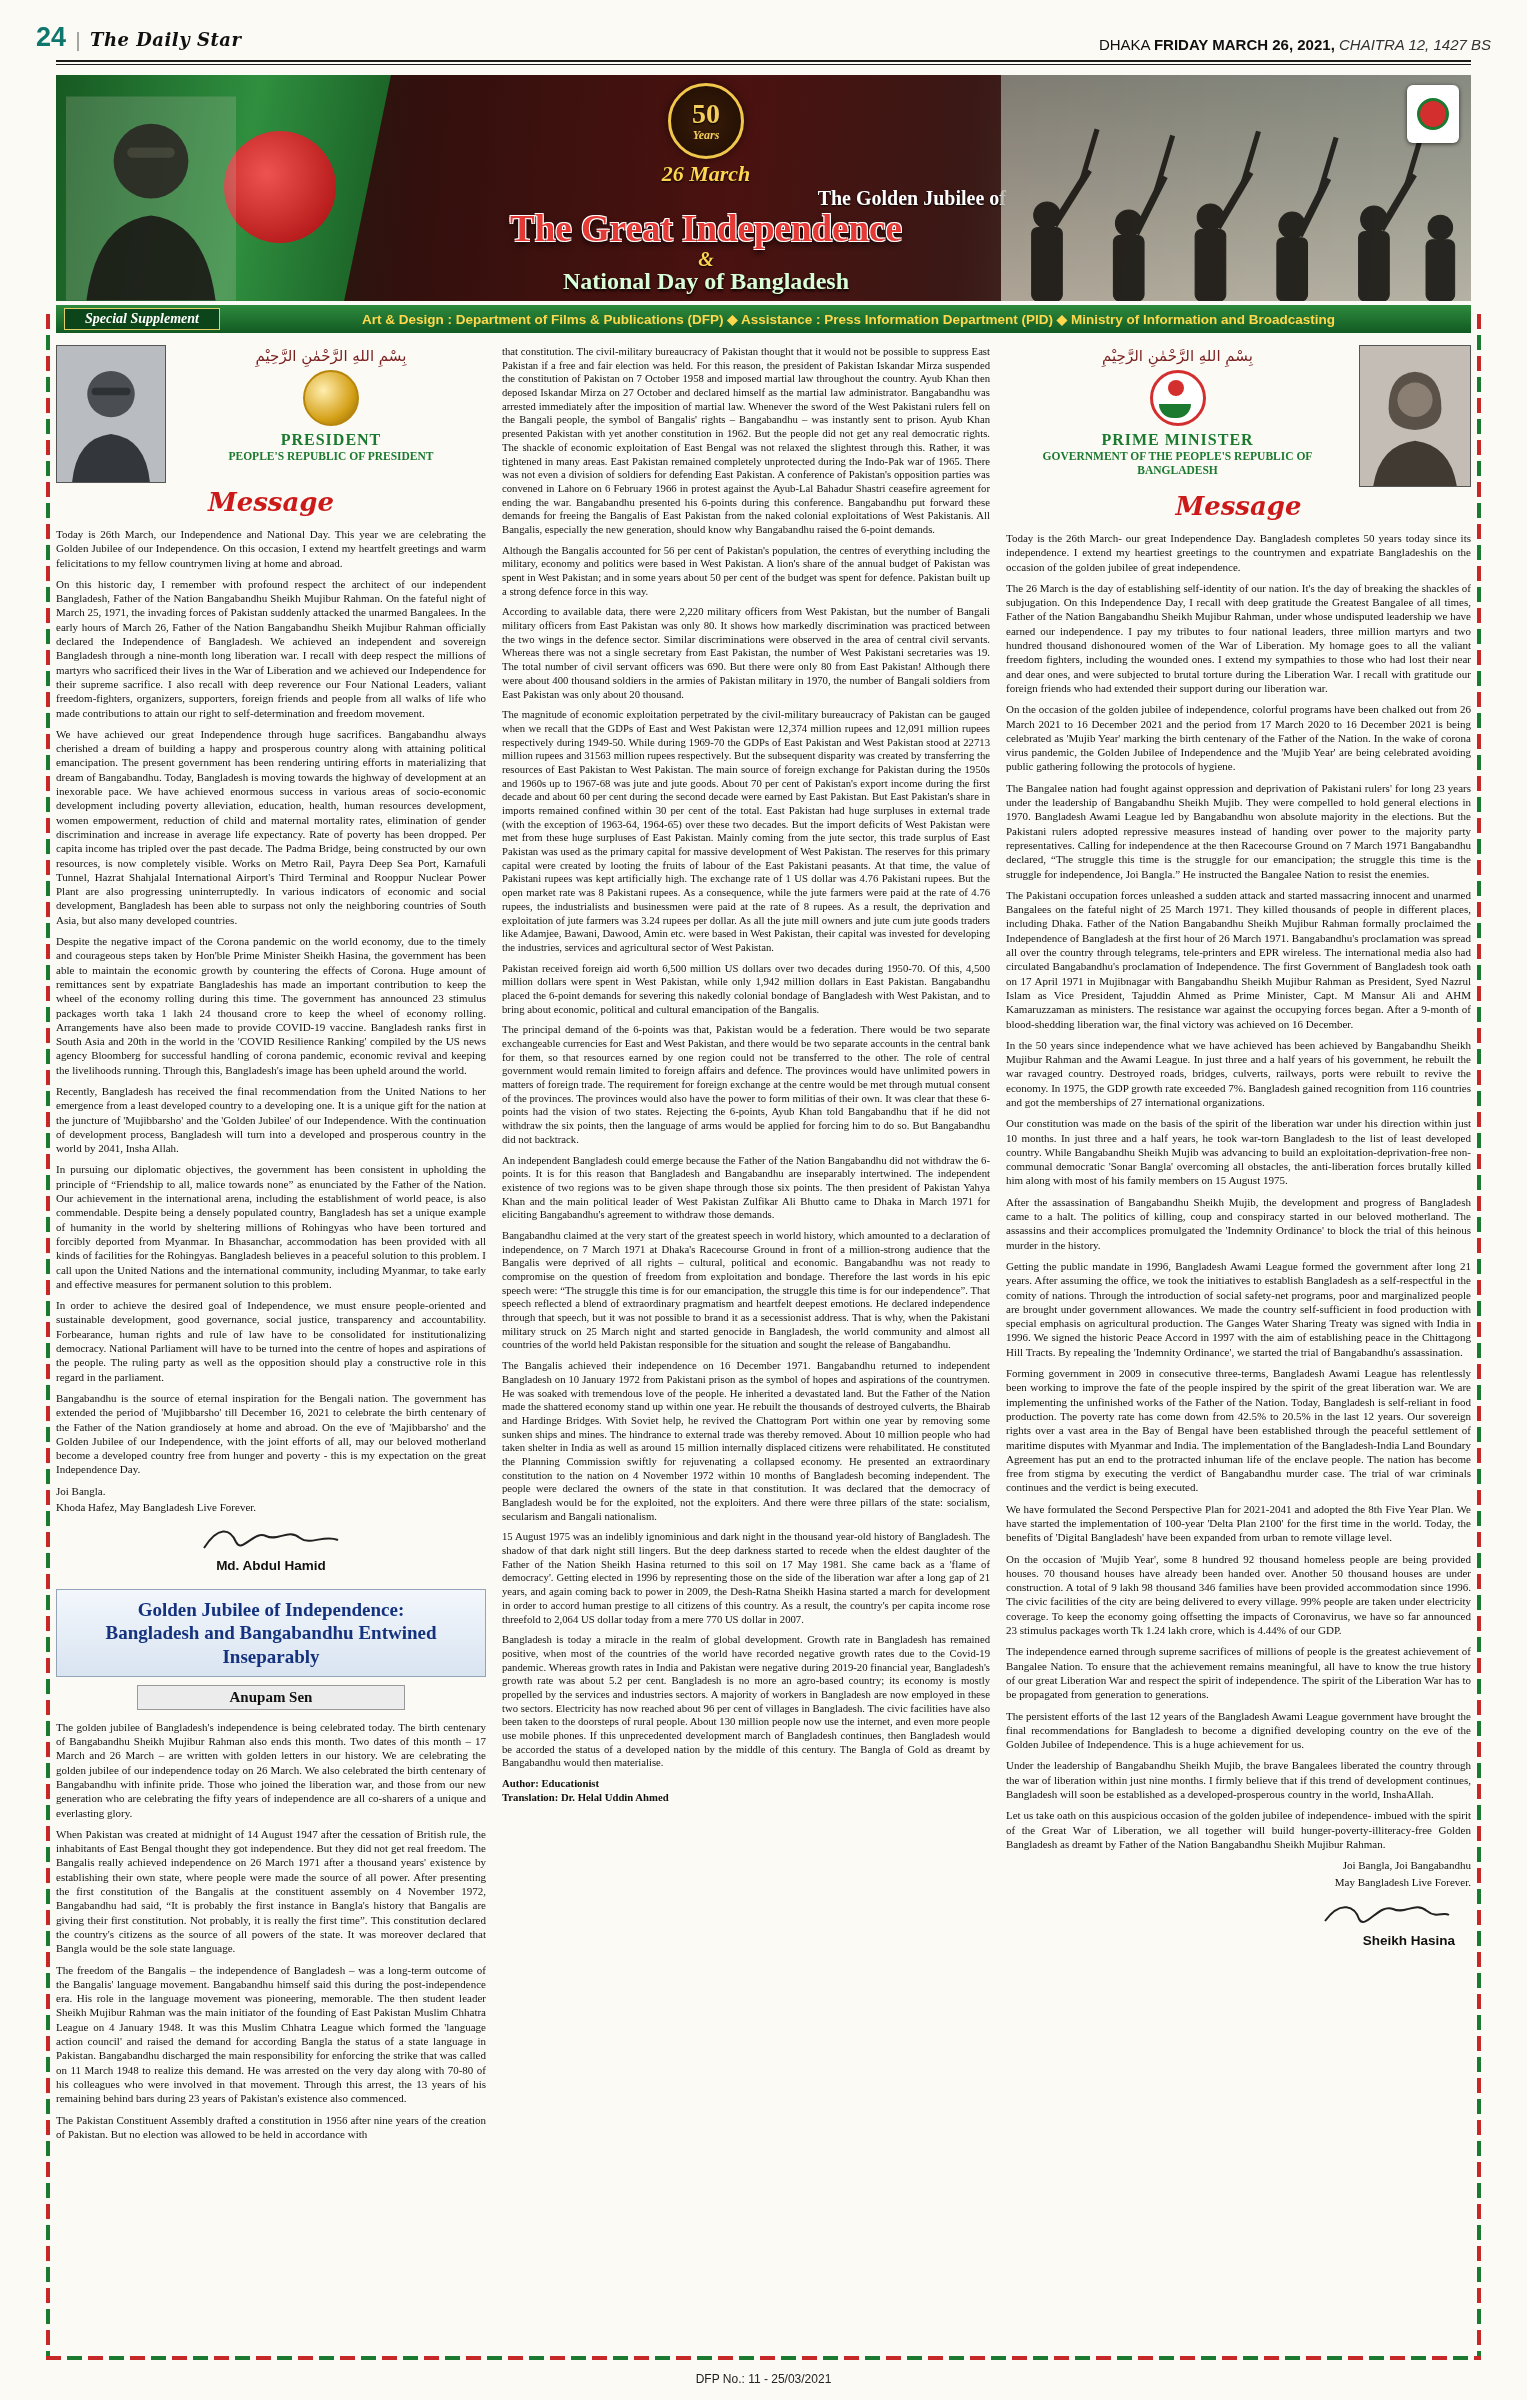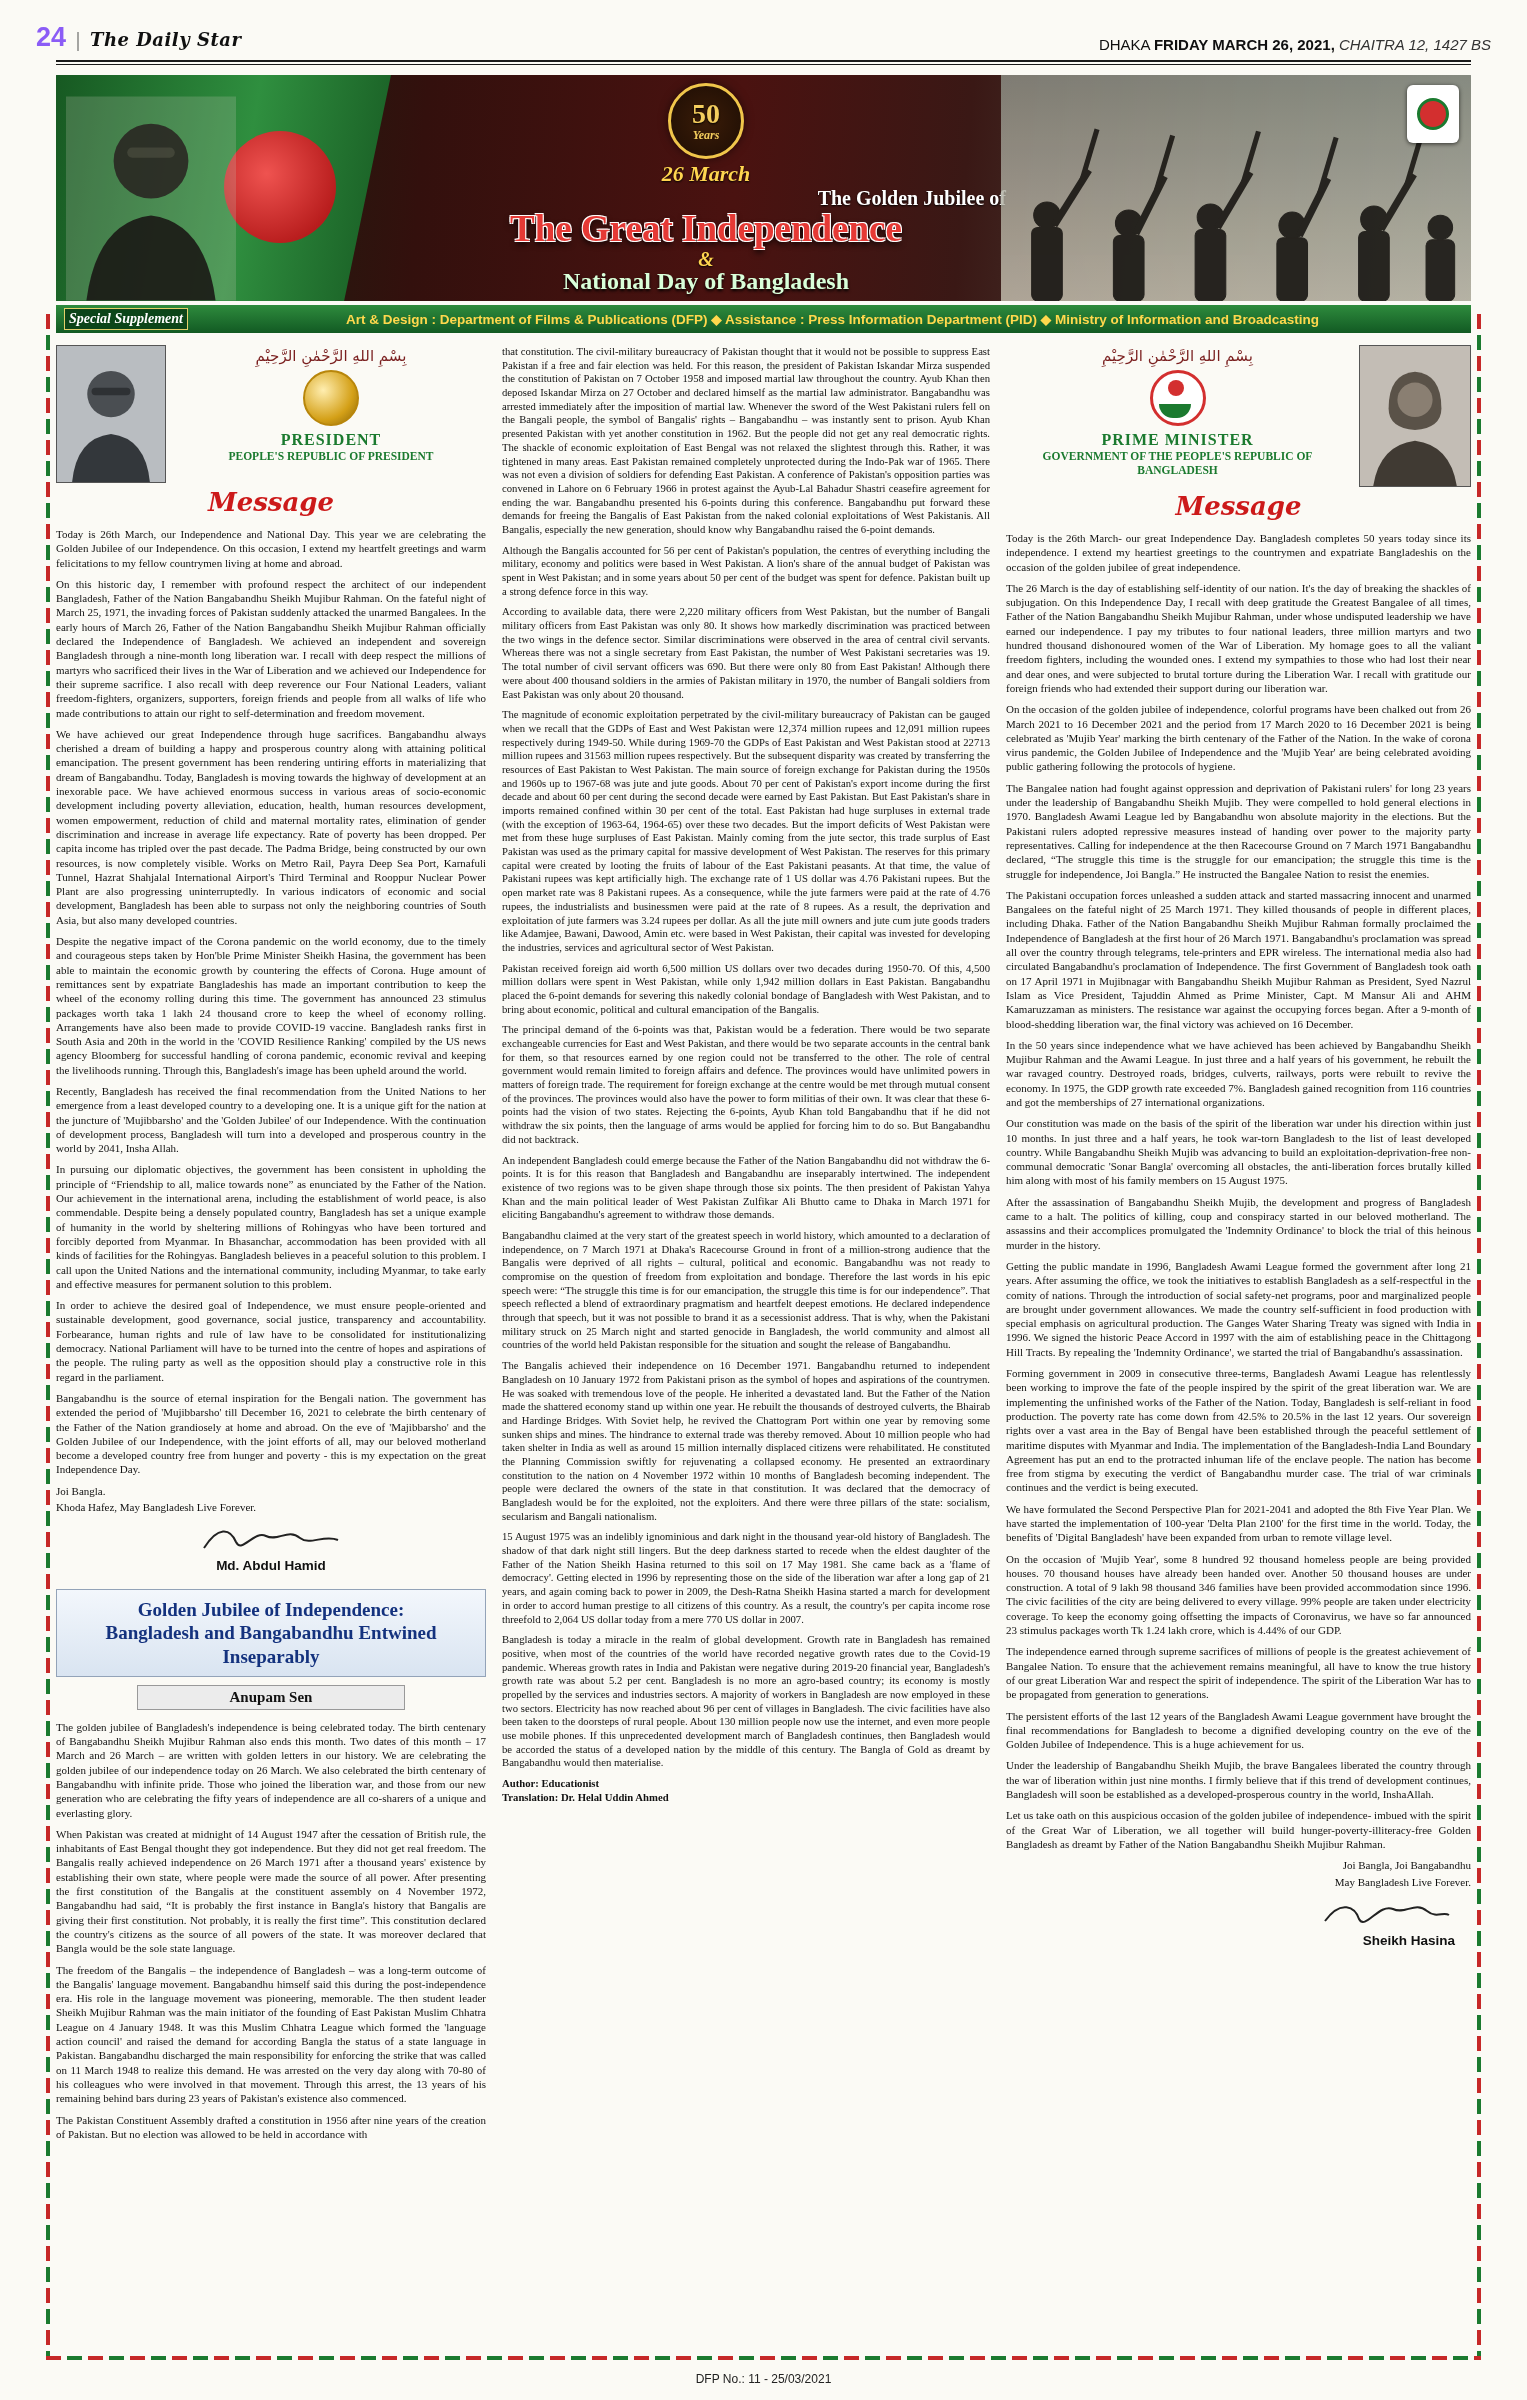--- a/index.html
+++ b/index.html
@@ -2,21 +2,21 @@
 <html><head>
 <meta charset="utf-8">
 <style>
   html,body{margin:0;padding:0;background:#777;}
   .page{position:relative;width:1527px;height:2400px;margin:0 auto;background:#fbfaf5;
         font-family:"Liberation Serif",serif;overflow:hidden;}
 
   
   .masthead{display:flex;justify-content:space-between;align-items:flex-end;padding:22px 36px 2px;}
   .mast-left{display:flex;align-items:baseline;gap:10px;}
-  .page-number{color:#8b5cf6;font:bold 27px "Liberation Sans",sans-serif;}
+  .page-number{color:#0f766e;font:bold 27px "Liberation Sans",sans-serif;}
   .mast-divider{color:#555;font-size:20px;}
   .paper-name{font-family:"DejaVu Serif",serif;font-weight:bold;font-style:italic;font-size:18px;color:#101010;letter-spacing:.5px;}
   .mast-right{font-family:"Liberation Sans",sans-serif;font-size:15px;color:#101010;}
   .d-city{font-weight:normal;}
   .d-date{font-weight:bold;}
   .d-era{font-style:italic;color:#333;}
   .mast-rule{margin:5px 56px 10px;height:2px;border-top:2px solid #1a1a1a;border-bottom:1px solid #1a1a1a;}
 
   
   .banner{position:relative;margin:0 56px;height:226px;overflow:hidden;border-radius:1px;
@@ -41,21 +41,21 @@
   .b-line3{color:#d9ffd9;font:bold 24px "Liberation Serif",serif;text-shadow:0 2px 3px #000;line-height:1.05;}
   .banner-crowd{position:absolute;right:0;top:0;width:470px;height:100%;opacity:.95;}
   .banner-logo{position:absolute;right:12px;top:10px;width:52px;height:58px;background:#fff;border-radius:6px;
                display:flex;align-items:center;justify-content:center;box-shadow:0 1px 4px #000a;}
   .banner-logo .logo-dot{width:26px;height:26px;border-radius:50%;background:#d32f2f;border:3px solid #1b7a2f;}
 
   
   .credits-bar{margin:4px 56px 0;height:28px;display:flex;align-items:center;gap:14px;padding:0 8px;
                background:linear-gradient(#2e8b3d,#125a23);}
   .supplement-label{background:#0c4519;border:1px solid #e3d06a;color:#fff;
-                    font:bold italic 14px "Liberation Serif",serif;padding:2px 4px;white-space:nowrap;}
+                    font:bold italic 14px "Liberation Serif",serif;padding:2px 20px;white-space:nowrap;}
   .credits-text{flex:1;text-align:center;color:#ffd84d;font:bold 13.5px "Liberation Sans",sans-serif;}
 
   
   .columns{display:grid;grid-template-columns:430px 488px 1fr;gap:16px;margin:12px 56px 0;}
   .para{font-size:11px;line-height:1.3;text-align:justify;margin:0 0 7px;color:#121212;}
   .col-mid .para{font-size:10.7px;line-height:1.28;}
 
   
   .msg-header{display:flex;gap:10px;margin-bottom:4px;}
   .photo-frame{flex:none;border:1px solid #555;background:#9aa0a6;}

